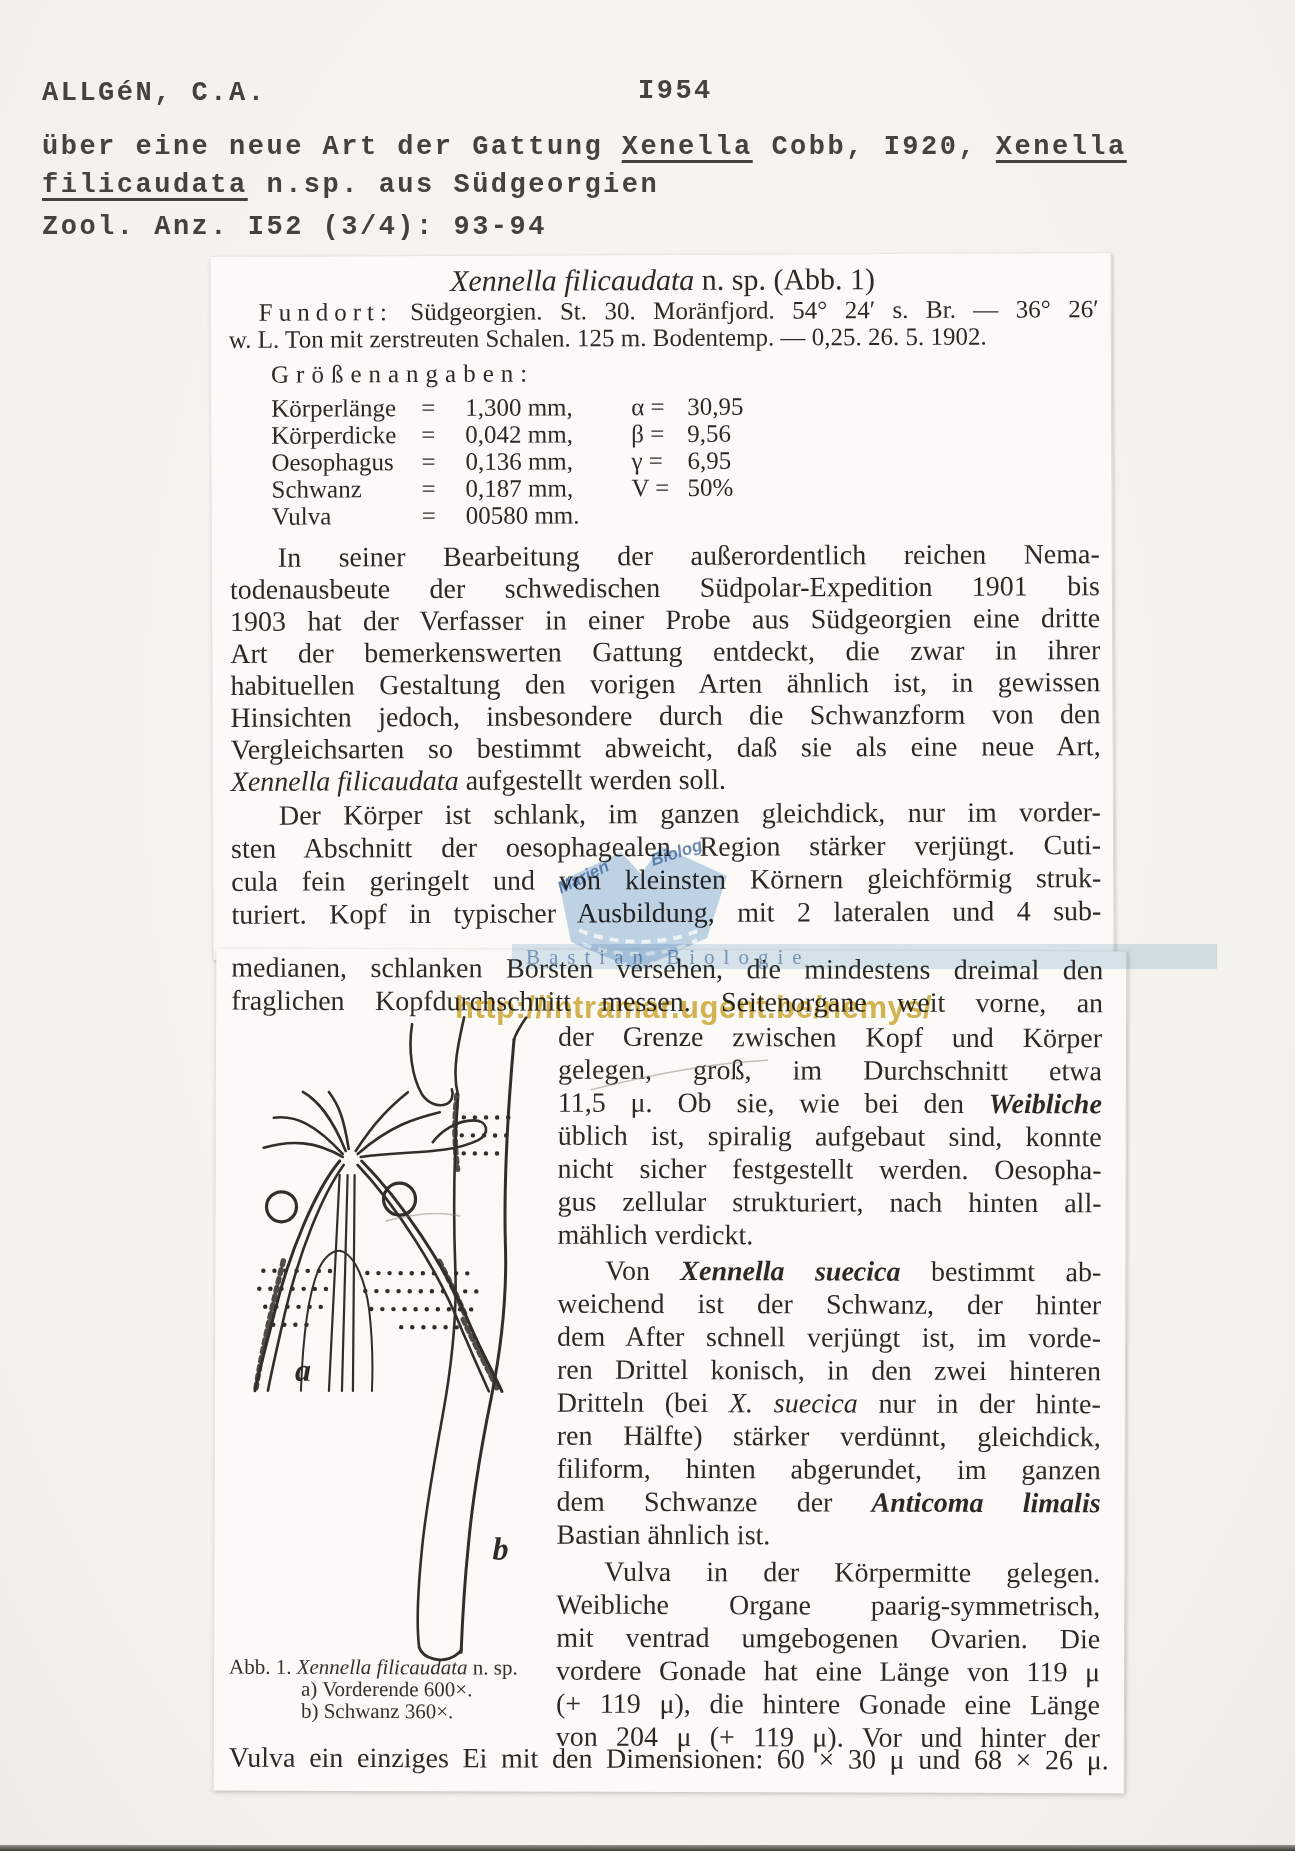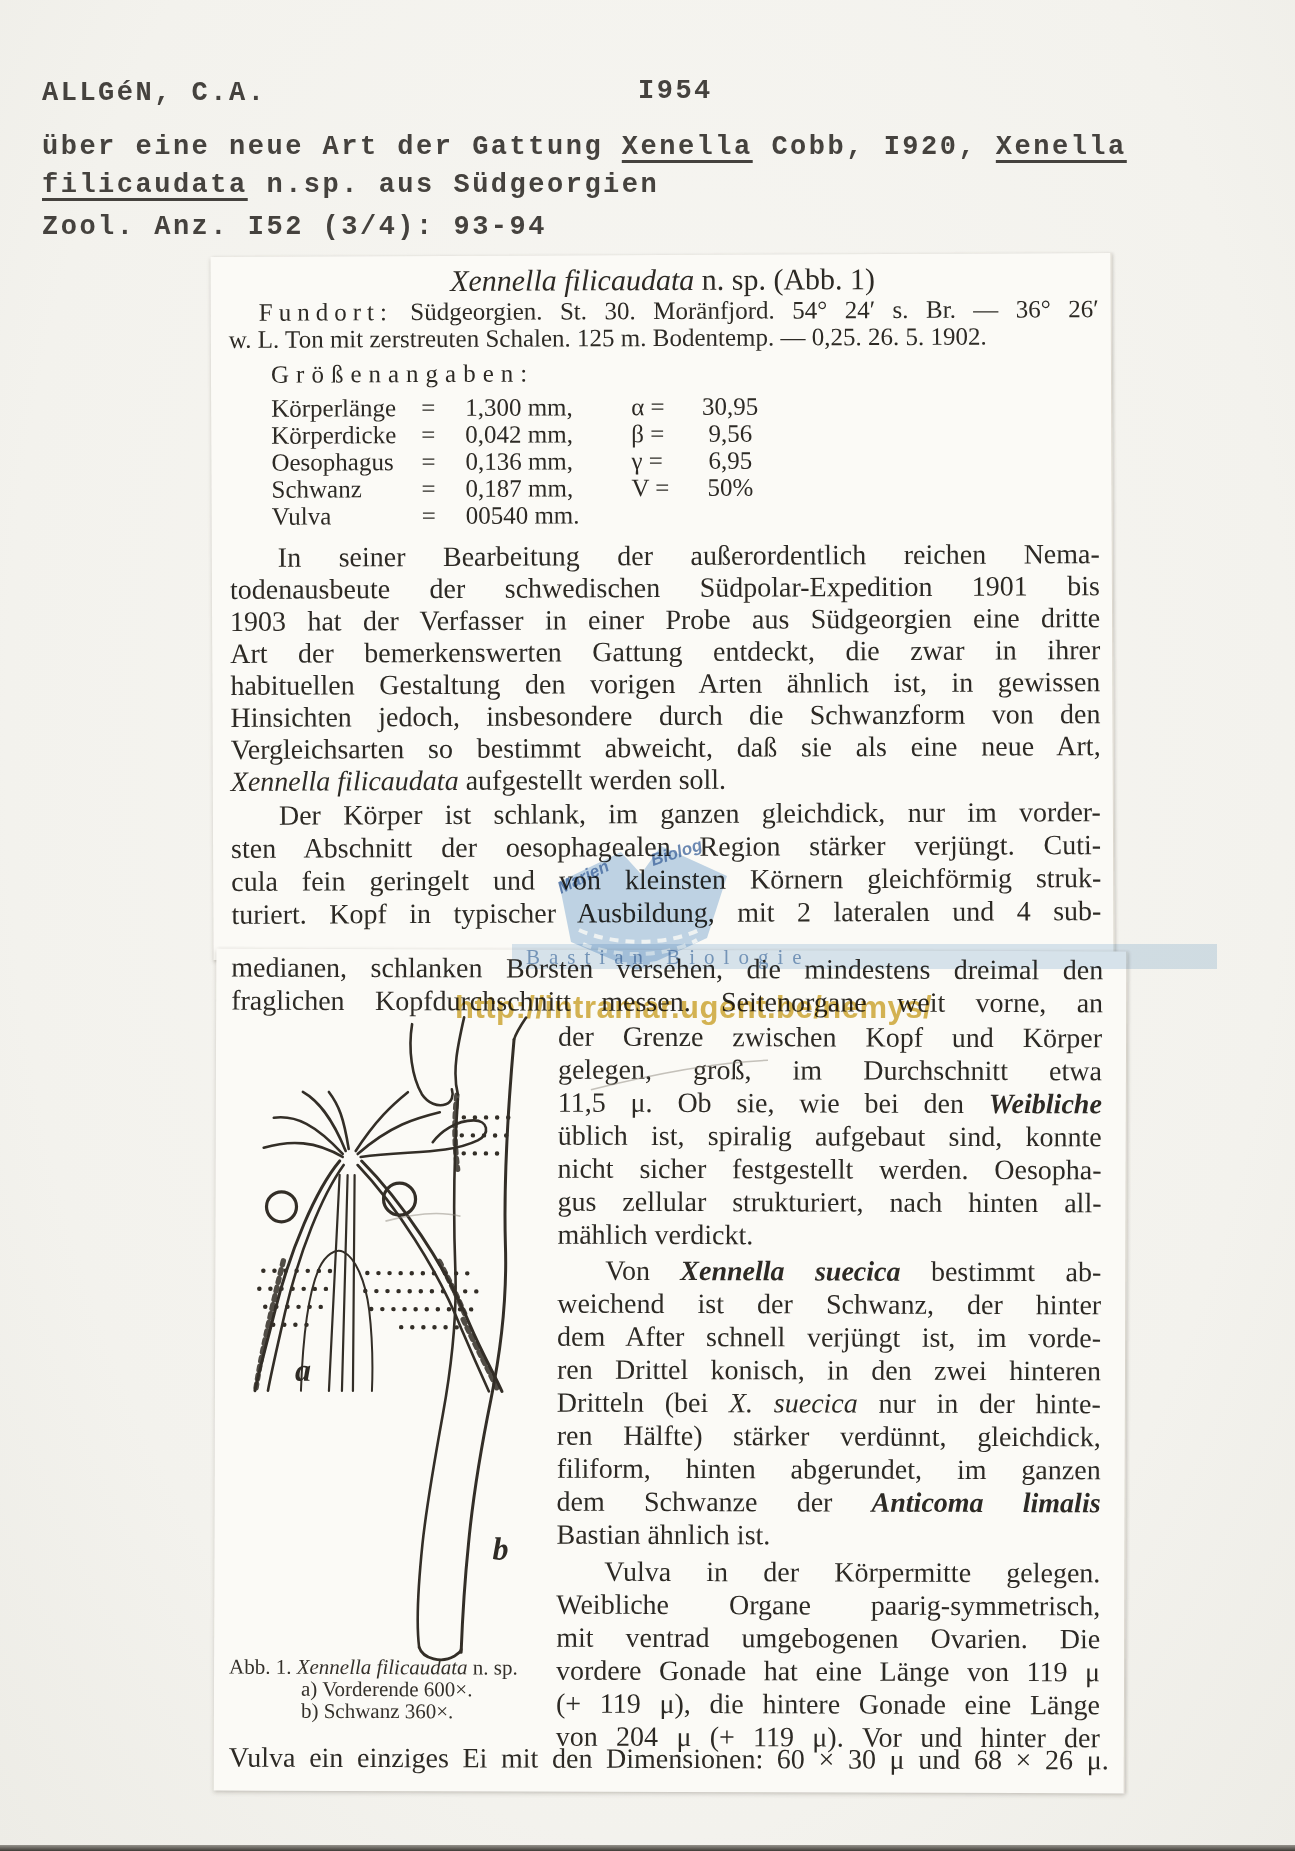--- a/index.html
+++ b/index.html
@@ -22,21 +22,21 @@
   .jline{text-align:justify;text-align-last:justify;}
   .endline{text-align-last:left;}
   .ind{padding-left:48px;box-sizing:border-box;}
   .ind2{padding-left:30px;box-sizing:border-box;}
   #art-title{left:18px;top:8px;width:868px;text-align:center;font-size:30px;}
   #fundort{left:18px;top:42px;width:870px;font-size:25px;line-height:27px;}
   .lsp{letter-spacing:6px;}
   #meas-head{left:60px;top:104px;font-size:25px;letter-spacing:7px;}
   #meas-table{left:60px;top:138px;font-size:25px;}
   .mrow{display:grid;grid-template-columns:150px 44px 166px 56px 86px;height:27px;}
-  .mrow .pv{text-align:center;}
+  .mrow .pv{text-align:left;}
   #para1{left:18px;top:285px;width:870px;font-size:28px;line-height:32px;}
   #para2{left:18px;top:542px;width:870px;font-size:28px;line-height:33px;}
   #cont{left:15px;top:2px;width:872px;font-size:28px;line-height:33px;}
   .col{left:342px;width:544px;font-size:28px;line-height:33px;}
   #colA{top:70px;} #colB{top:304px;} #colC{top:605px;}
   #lastline{left:15px;top:793px;width:880px;font-size:28px;}
   #caption{left:15px;top:707px;width:330px;font-size:21px;line-height:22px;color:#34302a;}
   #caption .c2{padding-left:72px;}
   #fig-svg{position:absolute;left:0;top:50px;z-index:1;pointer-events:none;}
   
@@ -93,21 +93,21 @@
       <div class="mrow">
         <span>Schwanz</span>
           <span>=</span>
           <span>0,187 mm,</span>
           <span>V =</span>
           <span class="pv">50%</span>
       </div>
       <div class="mrow">
         <span>Vulva</span>
           <span>=</span>
-          <span>00540 mm.</span>
+          <span>00580 mm.</span>
           <span></span>
           <span class="pv"></span>
       </div>
     </div>
     <div class="blk ser" id="para1">
       <div class="jline ind">In seiner Bearbeitung der außerordentlich reichen Nema-</div>
       <div class="jline">todenausbeute der schwedischen Südpolar-Expedition 1901 bis</div>
       <div class="jline">1903 hat der Verfasser in einer Probe aus Südgeorgien eine dritte</div>
       <div class="jline">Art der bemerkenswerten Gattung entdeckt, die zwar in ihrer</div>
       <div class="jline">habituellen Gestaltung den vorigen Arten ähnlich ist, in gewissen</div>

